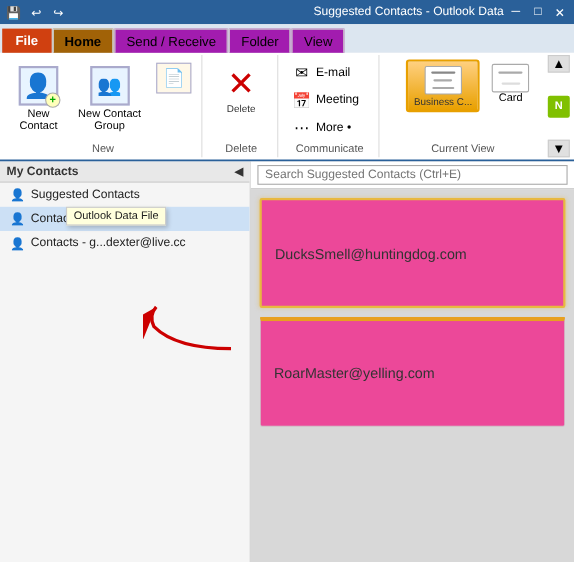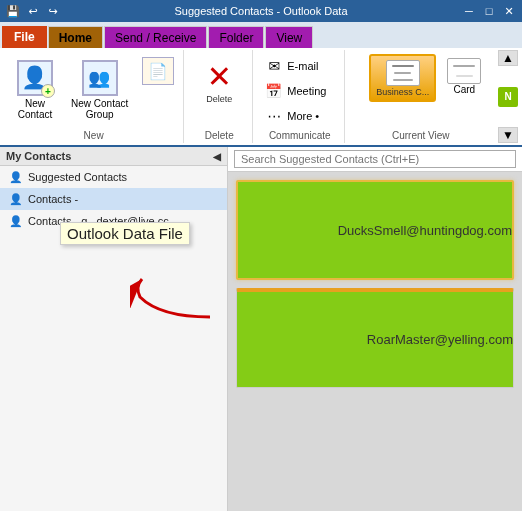--- a/index.html
+++ b/index.html
@@ -48,27 +48,27 @@
     .sidebar-icon { width: 16px; height: 16px; font-size: 12px; display: flex; align-items: center; justify-content: center; }
     .sidebar-item-label { flex: 1; overflow: hidden; text-overflow: ellipsis; white-space: nowrap; }
 
     
     .content-area { flex: 1; display: flex; flex-direction: column; background: #e8e8e8; }
     .search-bar { background: white; padding: 3px 6px; border-bottom: 1px solid #ccc; }
     .search-input { width: 100%; border: 1px solid #aaa; padding: 2px 6px; font-size: 11px; color: #888; }
 
     .contacts-grid { flex: 1; padding: 8px; display: flex; flex-direction: column; gap: 8px; overflow: auto; background: #d8d8d8; }
 
-    .contact-card { background: #84cc16; border: 2px solid #e8b840; border-radius: 2px; padding: 0; min-height: 100px; display: flex; align-items: center; justify-content: flex-end; }
+    .contact-card { background: #ec4899; border: 2px solid #e8b840; border-radius: 2px; padding: 12px; min-height: 100px; display: flex; align-items: center; }
     .contact-card.selected { border-color: #e8b840; box-shadow: 0 0 4px rgba(232,184,64,0.5); }
     .contact-card.normal { border: 1px solid #ccc; border-top: 4px solid #e8a020; }
     .contact-email { font-size: 13px; color: #333; }
 
     
-    .tooltip-popup { position: absolute; background: #ffffdd; border: 1px solid #ccc; padding: 2px 6px; font-size: 15px; white-space: nowrap; box-shadow: 2px 2px 4px rgba(0,0,0,0.2); pointer-events: none; z-index: 100; margin-top: 34px; }
+    .tooltip-popup { position: absolute; background: #ffffdd; border: 1px solid #ccc; padding: 2px 6px; font-size: 10px; white-space: nowrap; box-shadow: 2px 2px 4px rgba(0,0,0,0.2); pointer-events: none; z-index: 100; }
 
     .outer-container { position: relative; width: 522px; height: 511px; overflow: hidden; }
 
     
     .qat { height: 22px; background: #2a6099; display: flex; align-items: center; padding: 0 4px; gap: 2px; }
     .qat-btn { width: 18px; height: 18px; display: flex; align-items: center; justify-content: center; cursor: pointer; color: white; font-size: 11px; }
 
     .onenote-icon { background: #9c0; color: white; font-size: 11px; font-weight: bold; width: 22px; height: 22px; display: flex; align-items: center; justify-content: center; border-radius: 2px; }
 
     .ribbon-group-new { display: flex; flex-direction: column; border-right: 1px solid #ddd; padding: 2px 4px; min-width: 140px; }
@@ -76,21 +76,21 @@
   </style>
 </head>
 <body>
 
 <div class="outer-container">
 
   <div class="qat">
     <div class="qat-btn">💾</div>
     <div class="qat-btn">↩</div>
     <div class="qat-btn">↪</div>
-    <div style="flex:1; text-align:center; color:white; font-size:11px;">Suggested Contacts - Outlook Data</div>
+    <div style="flex:1; text-align:right; color:white; font-size:11px;">Suggested Contacts - Outlook Data</div>
     <div class="qat-btn">─</div>
     <div class="qat-btn">□</div>
     <div class="qat-btn">✕</div>
   </div>
 
   <div class="ribbon-tabs">
     <div class="file-tab">File</div>
     <div class="ribbon-tab active">Home</div>
     <div class="ribbon-tab">Send / Receive</div>
     <div class="ribbon-tab">Folder</div>

